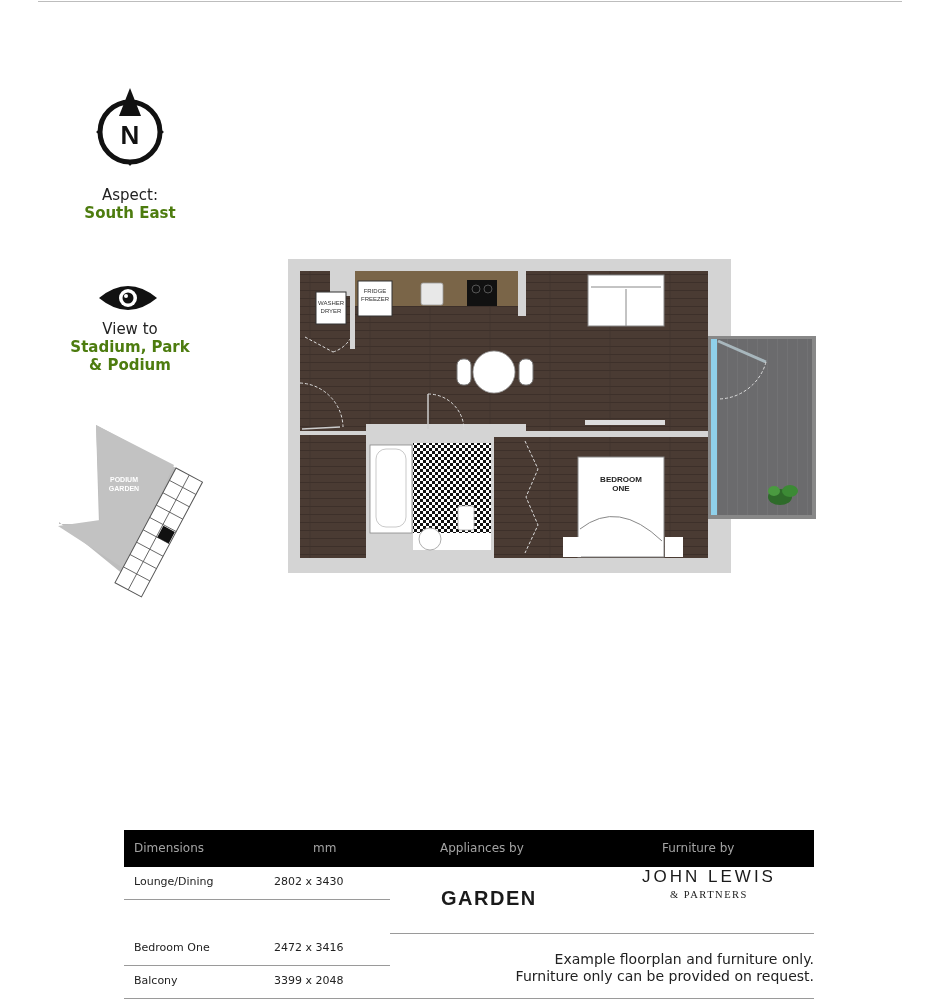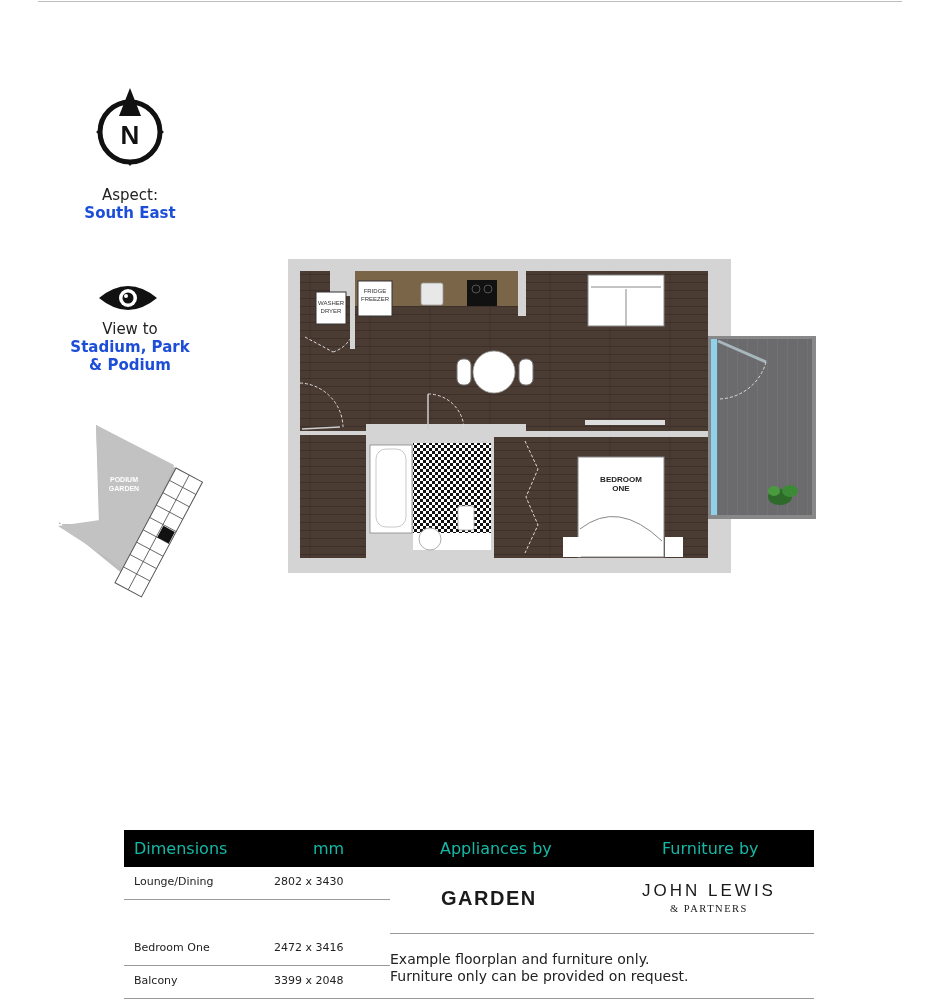--- a/index.html
+++ b/index.html
@@ -2,47 +2,47 @@
 <html><head>
 <meta charset="utf-8">
 <style>
   html, body { margin:0; padding:0; background:#ffffff; }
   body { width:928px; height:1006px; position:relative; overflow:hidden; font-family:"DejaVu Sans", sans-serif; color:#111; }
   .top-rule { position:absolute; left:38px; top:1px; width:864px; height:1px; background:#bdbdbd; }
 
   
   .info { position:absolute; left:60px; width:140px; text-align:center; }
   .info .label { font-size:15px; color:#222; line-height:18px; }
-  .info .value { font-size:15px; font-weight:bold; line-height:18px; color:#1d4ed8; }
+  .info .value { font-size:15px; font-weight:bold; line-height:18px; color:#4d7c0f; }
   .compass { position:absolute; left:91px; top:86px; width:78px; height:84px; }
   .aspect { top:170px;margin-top:16px; }
   .eye { position:absolute; left:97px; top:282px; width:62px; height:32px; }
   .view { top:320px; }
 
   
   .siteplan { position:absolute; left:54px; top:420px; width:160px; height:180px; }
 
   
   .floorplan { position:absolute; left:288px; top:259px; width:528px; height:314px; }
 
   
   .specs { position:absolute; left:124px; top:830px; width:690px; }
-  .specs .head { height:37px; background:#000; color:#14b8a6; display:flex; align-items:center; font-size:16px; }
+  .specs .head { height:37px; background:#000; color:#a3a3a3; display:flex; align-items:center; font-size:12px; }
   .head .h { position:absolute; top:0; height:37px; line-height:37px; }
   .rows { position:relative; height:133px; }
   .row { position:absolute; left:0; width:266px; height:33px; font-size:11px; color:#222; }
   .row .name { position:absolute; left:10px; top:8px; }
   .row .dim { position:absolute; left:150px; top:8px; }
   .row .line { position:absolute; left:0; bottom:0; width:266px; height:1px; background:#9a9a9a; }
   .brand-samsung { position:absolute; left:317px; top:20px; font-size:20px; font-weight:bold; letter-spacing:1.5px; color:#1a1a1a; font-family:"Liberation Sans", sans-serif; }
-  .brand-jl { position:absolute; left:510px; top:14px; text-align:center; width:150px; }
+  .brand-jl { position:absolute; left:510px; top:0; text-align:center; width:150px; }
   .brand-jl .a { font-size:17px; letter-spacing:3px; color:#1a1a1a; font-family:"Liberation Sans", sans-serif; }
   .brand-jl .b { font-size:10.5px; letter-spacing:1.5px; color:#1a1a1a; margin-top:2px; font-family:Liberation Serif, serif; }
   .mid-line { position:absolute; left:266px; top:66px; width:424px; height:1px; background:#9a9a9a; }
-  .note { position:absolute; left:266px; top:84px; width:424px; text-align:left; font-size:14px; line-height:17px; color:#222; }
+  .note { position:absolute; left:266px; top:84px; width:424px; text-align:right; font-size:14px; line-height:17px; color:#222; }
 </style>
 </head>
 <body>
 
 <div class="top-rule"></div>
 
 <svg class="compass" viewBox="0 0 78 84">
   <circle cx="39" cy="46" r="30" fill="none" stroke="#111" stroke-width="5"></circle>
   <polygon points="39,2 28,30 50,30" fill="#111"></polygon>
   <polygon points="5,46 10,42 10,50" fill="#111"></polygon>

